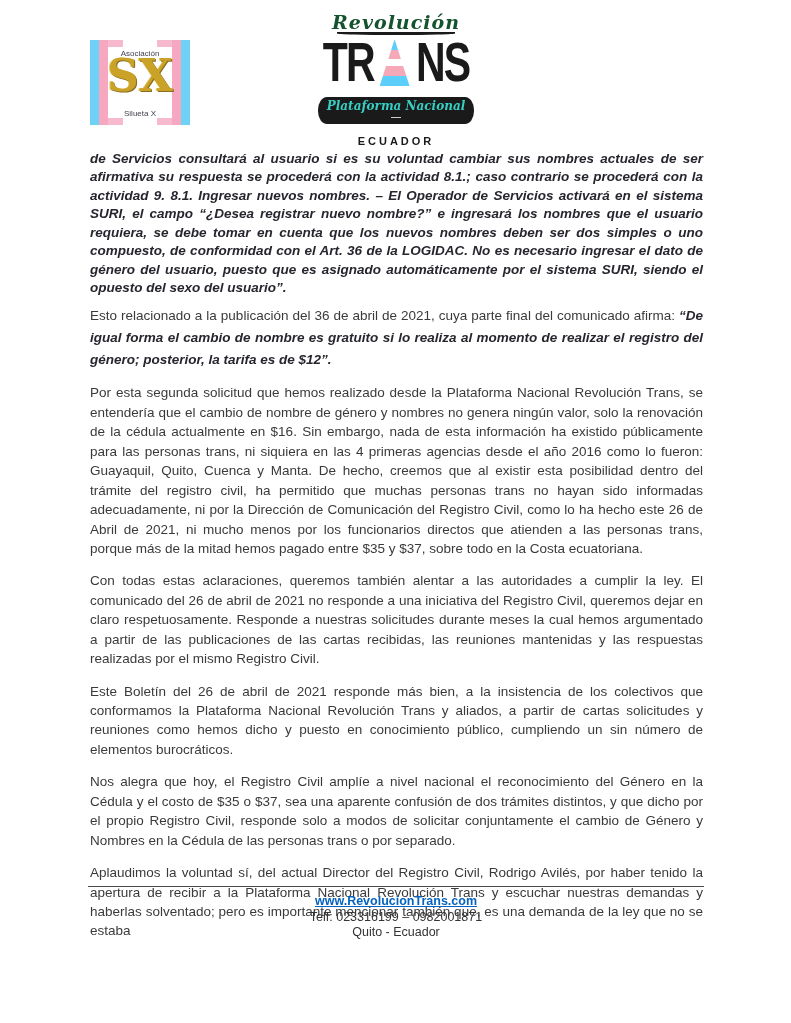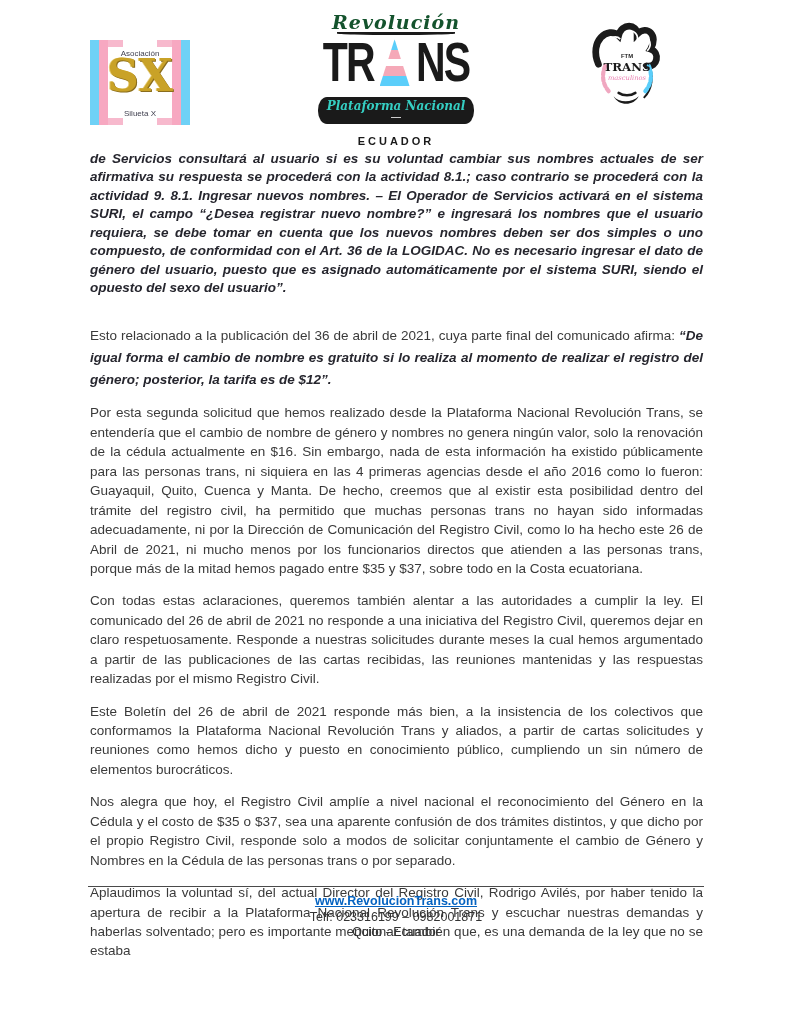--- a/index.html
+++ b/index.html
@@ -36,21 +36,21 @@
   .rt-ribbon{margin:16px auto 0;width:152px;background:#1a1a1a;border-radius:9px/13px;padding:3px 2px 4px;}
   .rt-ribbon-text{font-family:"DejaVu Serif",serif;font-style:italic;font-weight:bold;font-size:12px;color:#35cfc3;line-height:13px;}
   .rt-dash{color:#ffffff;font-size:10px;line-height:7px;}
   .rt-country{font-size:11px;font-weight:bold;letter-spacing:3px;color:#1a1a1a;margin-top:11px;}
 
   .logo-ftm{position:absolute;left:585px;top:20px;width:84px;height:102px;}
 
   
   .content{position:absolute;left:90px;top:150px;width:613px;font-size:13.5px;color:#3a3a3a;}
   .para{margin:0 0 13px;text-align:justify;line-height:1.44;}
-  .para.tight{line-height:1.37;margin-bottom:27px;}
+  .para.tight{line-height:1.37;margin-bottom:7px;}
   .para.loose{line-height:1.62;}
   .seg-bold-italic{font-weight:bold;font-style:italic;color:#26262e;}
   .seg-normal{font-weight:normal;font-style:normal;}
 
   
   .footer{position:absolute;left:88px;top:886px;width:616px;border-top:1px solid #4a4a4a;
           padding-top:7px;text-align:center;font-size:12.5px;color:#333333;line-height:15.5px;}
   .footer a{color:#0563c1;text-decoration:underline;cursor:pointer;font-weight:bold;}
 </style>
 </head>
@@ -80,34 +80,20 @@
       <div class="rt-triangle"></div>
       <span>NS</span>
     </div>
     <div class="rt-ribbon">
       <div class="rt-ribbon-text">Plataforma Nacional</div>
       <div class="rt-dash">—</div>
     </div>
     <div class="rt-country">ECUADOR</div>
   </div>
 
-  <div class="logo-ftm">
-    <svg viewBox="0 0 100 120" width="84" height="102">
-      <path d="M16,52 C4,24 28,6 40,18 C44,2 62,4 62,16 C74,4 88,18 78,34 C90,38 86,56 74,54" fill="none" stroke="#1b1b1b" stroke-width="8" stroke-linecap="round"></path>
-      <path d="M22,44 C16,26 34,14 42,22 M50,14 C58,10 64,16 62,24 M70,20 C78,20 80,30 74,36" fill="none" stroke="#ffffff" stroke-width="2"></path>
-      <path d="M76,52 C82,66 80,82 70,92" fill="none" stroke="#1b1b1b" stroke-width="2.5"></path>
-      <path d="M24,54 C20,64 20,76 30,86" fill="none" stroke="#f0a7c0" stroke-width="5" stroke-dasharray="4 3" stroke-linecap="round"></path>
-      <path d="M76,54 C80,64 80,76 70,86" fill="none" stroke="#5bcefa" stroke-width="5" stroke-dasharray="4 3" stroke-linecap="round"></path>
-      <path d="M34,90 C40,98 56,98 64,90 C58,102 40,102 34,90 Z" fill="#1b1b1b"></path>
-      <path d="M40,86 C46,90 54,90 60,86" fill="none" stroke="#1b1b1b" stroke-width="3" stroke-linecap="round"></path>
-      <text x="50" y="44" text-anchor="middle" font-family="Liberation Sans, sans-serif" font-size="7" font-weight="bold" fill="#1b1b1b">FTM</text>
-      <text x="50" y="60" text-anchor="middle" font-family="DejaVu Serif, serif" font-size="14" font-weight="bold" fill="#1b1b1b">TRANS</text>
-      <text x="50" y="71" text-anchor="middle" font-family="DejaVu Serif, serif" font-style="italic" font-size="8" fill="#e87fb0">masculinos</text>
-    </svg>
-  </div>
 
   <main class="content">
       <p class="para tight"><span class="seg-bold-italic">de Servicios consultará al usuario si es su voluntad cambiar sus nombres actuales de ser afirmativa su respuesta se procederá con la actividad 8.1.; caso contrario se procederá con la actividad 9. 8.1. Ingresar nuevos nombres. – El Operador de Servicios activará en el sistema SURI, el campo “¿Desea registrar nuevo nombre?” e ingresará los nombres que el usuario requiera, se debe tomar en cuenta que los nuevos nombres deben ser dos simples o uno compuesto, de conformidad con el Art. 36 de la LOGIDAC. No es necesario ingresar el dato de género del usuario, puesto que es asignado automáticamente por el sistema SURI, siendo el opuesto del sexo del usuario”.</span></p>
       <p class="para loose"><span class="seg-normal">Esto relacionado a la publicación del 36 de abril de 2021, cuya parte final del comunicado afirma: </span><span class="seg-bold-italic">“De igual forma el cambio de nombre es gratuito si lo realiza al momento de realizar el registro del género; posterior, la tarifa es de $12”.</span></p>
       <p class="para"><span class="seg-normal">Por esta segunda solicitud que hemos realizado desde la Plataforma Nacional Revolución Trans, se entendería que el cambio de nombre de género y nombres no genera ningún valor, solo la renovación de la cédula actualmente en $16. Sin embargo, nada de esta información ha existido públicamente para las personas trans, ni siquiera en las 4 primeras agencias desde el año 2016 como lo fueron: Guayaquil, Quito, Cuenca y Manta. De hecho, creemos que al existir esta posibilidad dentro del trámite del registro civil, ha permitido que muchas personas trans no hayan sido informadas adecuadamente, ni por la Dirección de Comunicación del Registro Civil, como lo ha hecho este 26 de Abril de 2021, ni mucho menos por los funcionarios directos que atienden a las personas trans, porque más de la mitad hemos pagado entre $35 y $37, sobre todo en la Costa ecuatoriana.</span></p>
       <p class="para"><span class="seg-normal">Con todas estas aclaraciones, queremos también alentar a las autoridades a cumplir la ley. El comunicado del 26 de abril de 2021 no responde a una iniciativa del Registro Civil, queremos dejar en claro respetuosamente. Responde a nuestras solicitudes durante meses la cual hemos argumentado a partir de las publicaciones de las cartas recibidas, las reuniones mantenidas y las respuestas realizadas por el mismo Registro Civil.</span></p>
       <p class="para"><span class="seg-normal">Este Boletín del 26 de abril de 2021 responde más bien, a la insistencia de los colectivos que conformamos la Plataforma Nacional Revolución Trans y aliados, a partir de cartas solicitudes y reuniones como hemos dicho y puesto en conocimiento público, cumpliendo un sin número de elementos burocráticos.</span></p>
       <p class="para"><span class="seg-normal">Nos alegra que hoy, el Registro Civil amplíe a nivel nacional el reconocimiento del Género en la Cédula y el costo de $35 o $37, sea una aparente confusión de dos trámites distintos, y que dicho por el propio Registro Civil, responde solo a modos de solicitar conjuntamente el cambio de Género y Nombres en la Cédula de las personas trans o por separado.</span></p>
       <p class="para"><span class="seg-normal">Aplaudimos la voluntad sí, del actual Director del Registro Civil, Rodrigo Avilés, por haber tenido la apertura de recibir a la Plataforma Nacional Revolución Trans y escuchar nuestras demandas y haberlas solventado; pero es importante mencionar también que, es una demanda de la ley que no se estaba</span></p>
     </main>

